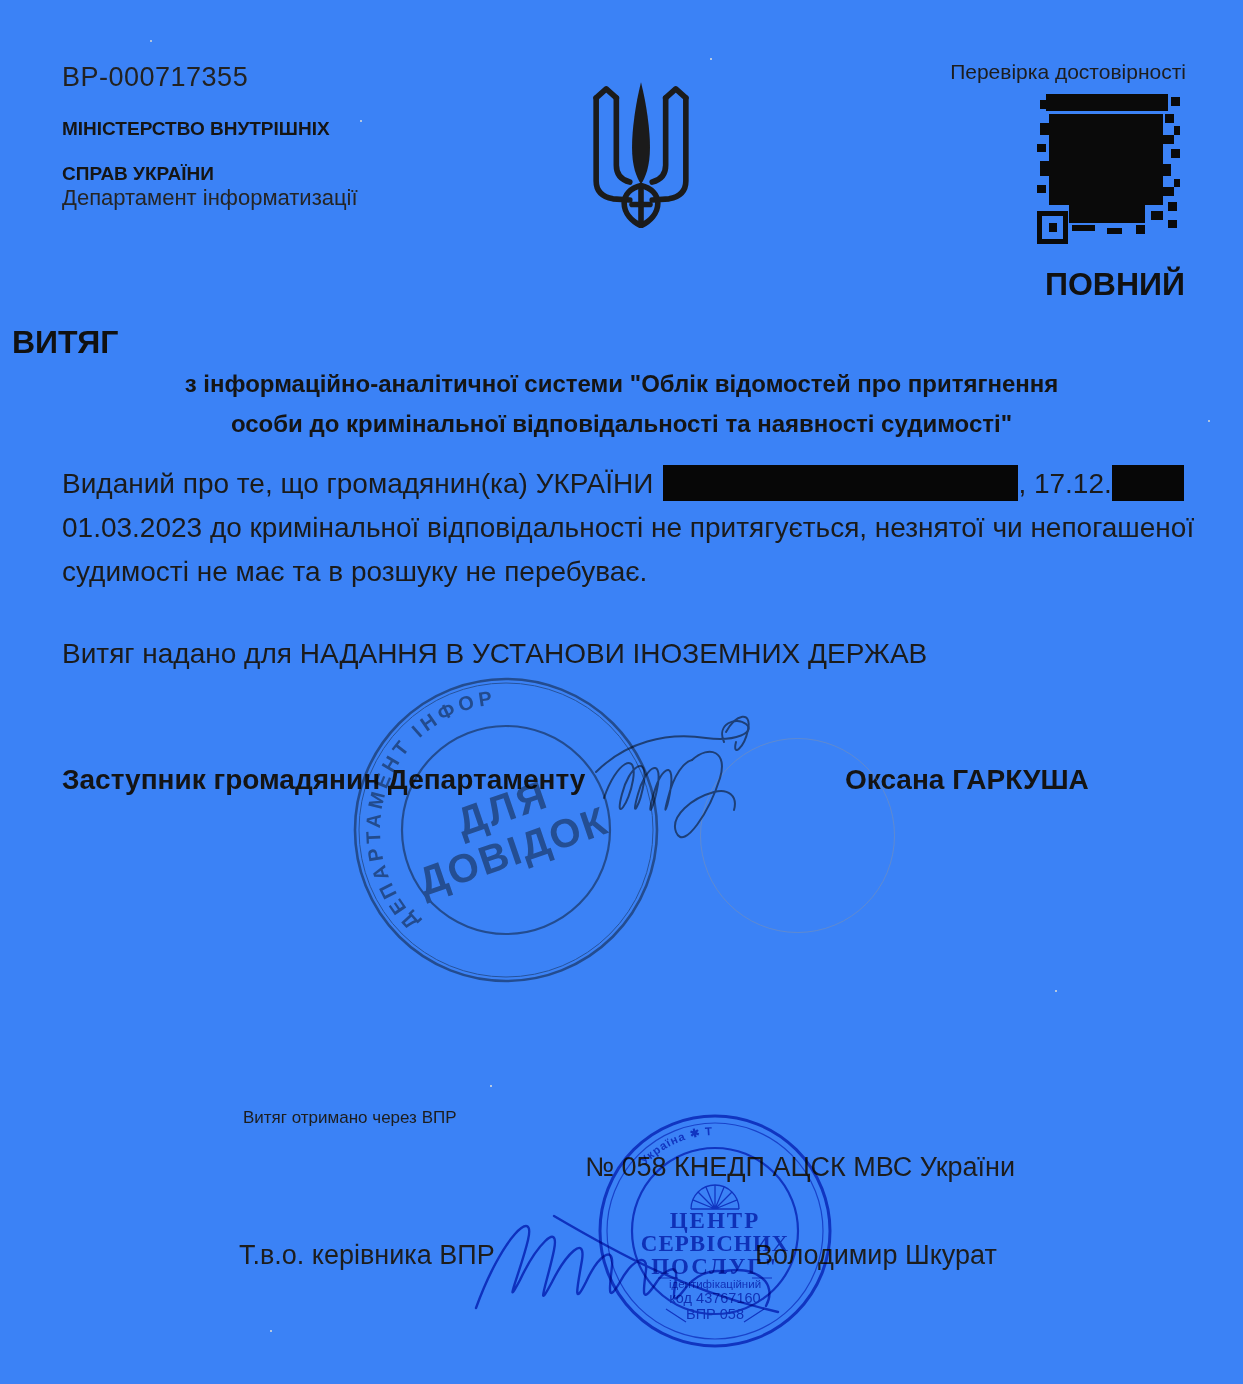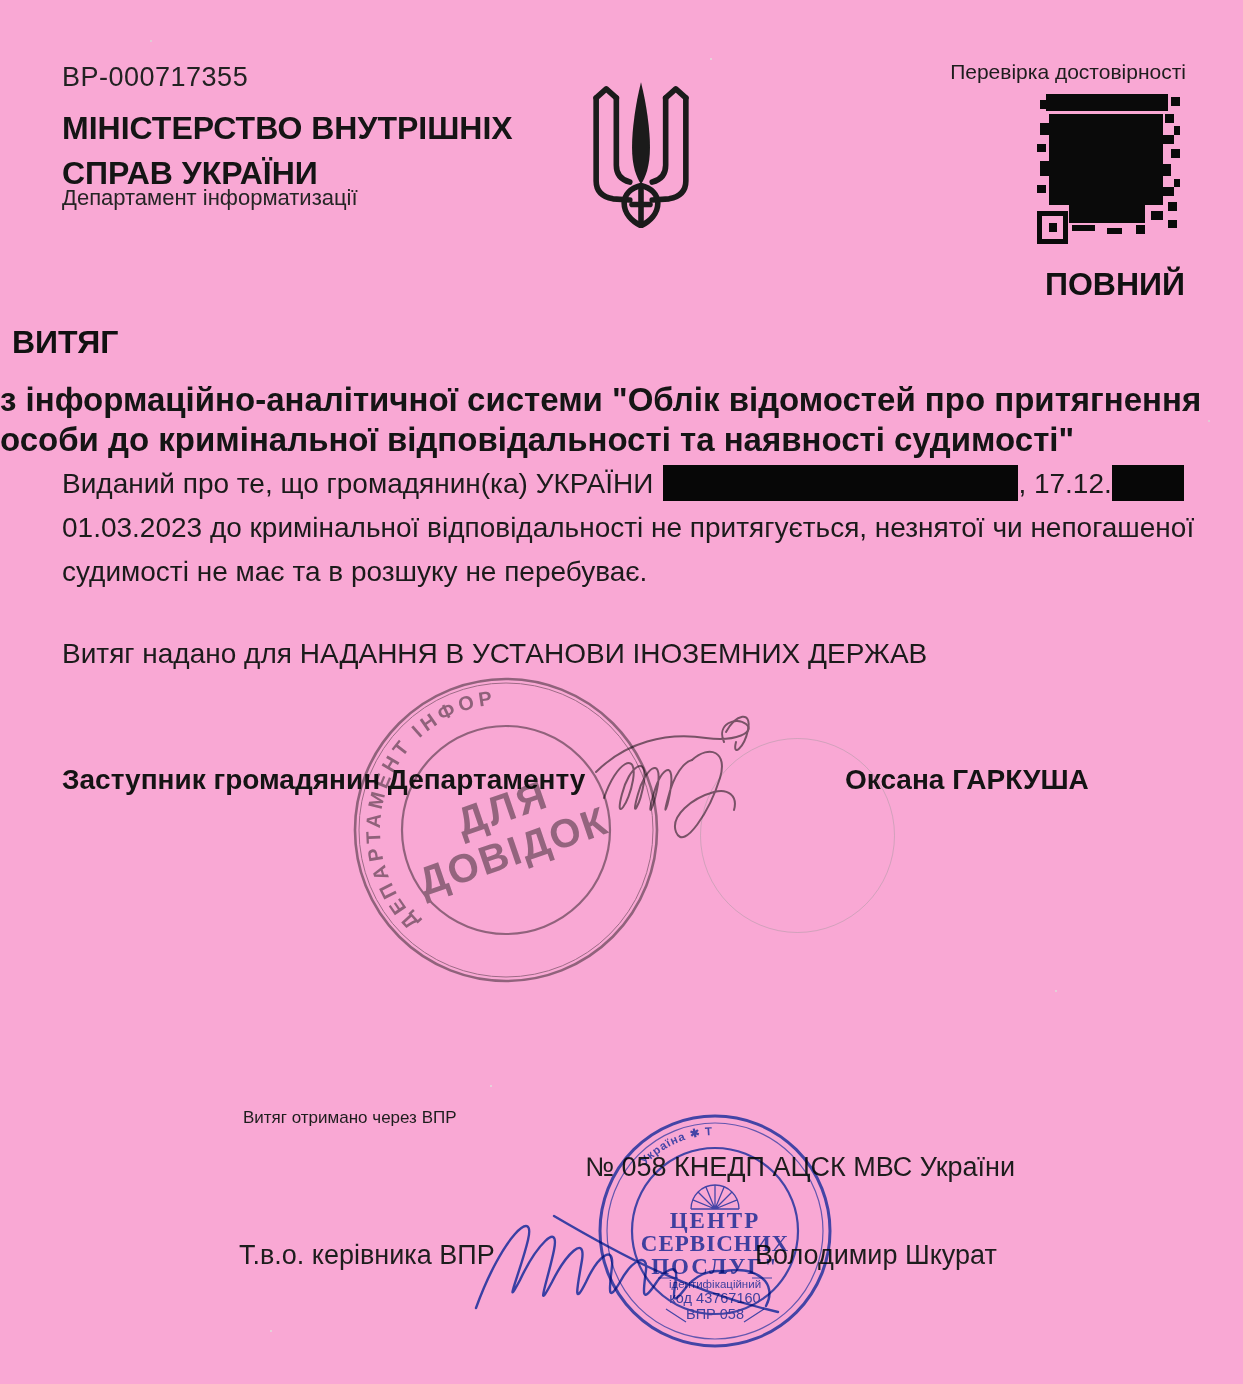--- a/index.html
+++ b/index.html
@@ -1,36 +1,36 @@
 <!DOCTYPE html>
 <html><head>
 <meta charset="utf-8">
 <style>
   * { margin:0; padding:0; box-sizing:border-box; }
   html,body { background:#e8e8e8; }
   .page {
     position:relative; width:1243px; height:1384px;
-    background:#f9a8d4; overflow:hidden;
+    background:#3b82f6; overflow:hidden;
     font-family:"Liberation Sans", sans-serif;
     color:#1e1e1e;
   }
   .abs { position:absolute; }
 
   .doc-number { left:62px; top:62px; font-size:27px; letter-spacing:.5px; color:#222; }
-  .ministry { left:62px; top:106px; font-size:32px; font-weight:700; line-height:45px; color:#151515; }
+  .ministry { left:62px; top:106px; font-size:19px; font-weight:700; line-height:45px; color:#151515; }
   .department { left:62px; top:185px; font-size:22px; color:#252525; }
 
   .emblem { left:576px; top:80px; width:130px; height:148px; }
 
   .verify-label { right:57px; top:60px; font-size:21px; color:#1d1d1d; }
   .qr { right:60px; top:88px; width:152px; height:158px; }
   .status { right:58px; top:266px; font-size:32px; font-weight:700; color:#111; }
 
   .title { left:12px; top:324px; width:100%; text-align:left; font-size:32px; font-weight:700; color:#111; }
-  .subtitle { left:0; top:364px; width:100%; font-size:33px; font-weight:700; line-height:40px; color:#151515;margin-top:16px; }
+  .subtitle { left:0; top:364px; width:100%; text-align:center; font-size:24px; font-weight:700; line-height:40px; color:#151515; }
 
   .body-par { left:62px; top:462px; width:1135px; font-size:28px; line-height:44px; color:#1b1b1b; }
   .redaction { display:inline-block; background:#070707; height:36px; vertical-align:-8px; }
   .redaction.r1 { width:355px; margin-left:10px; }
   .redaction.r2 { width:72px; }
 
   .purpose { left:62px; top:638px; font-size:28px; color:#1b1b1b; }
 
   .deputy-title { left:62px; top:764px; font-size:28px; font-weight:700; color:#141414; }
   .deputy-name  { left:845px; top:764px; font-size:28px; font-weight:700; color:#141414; }

